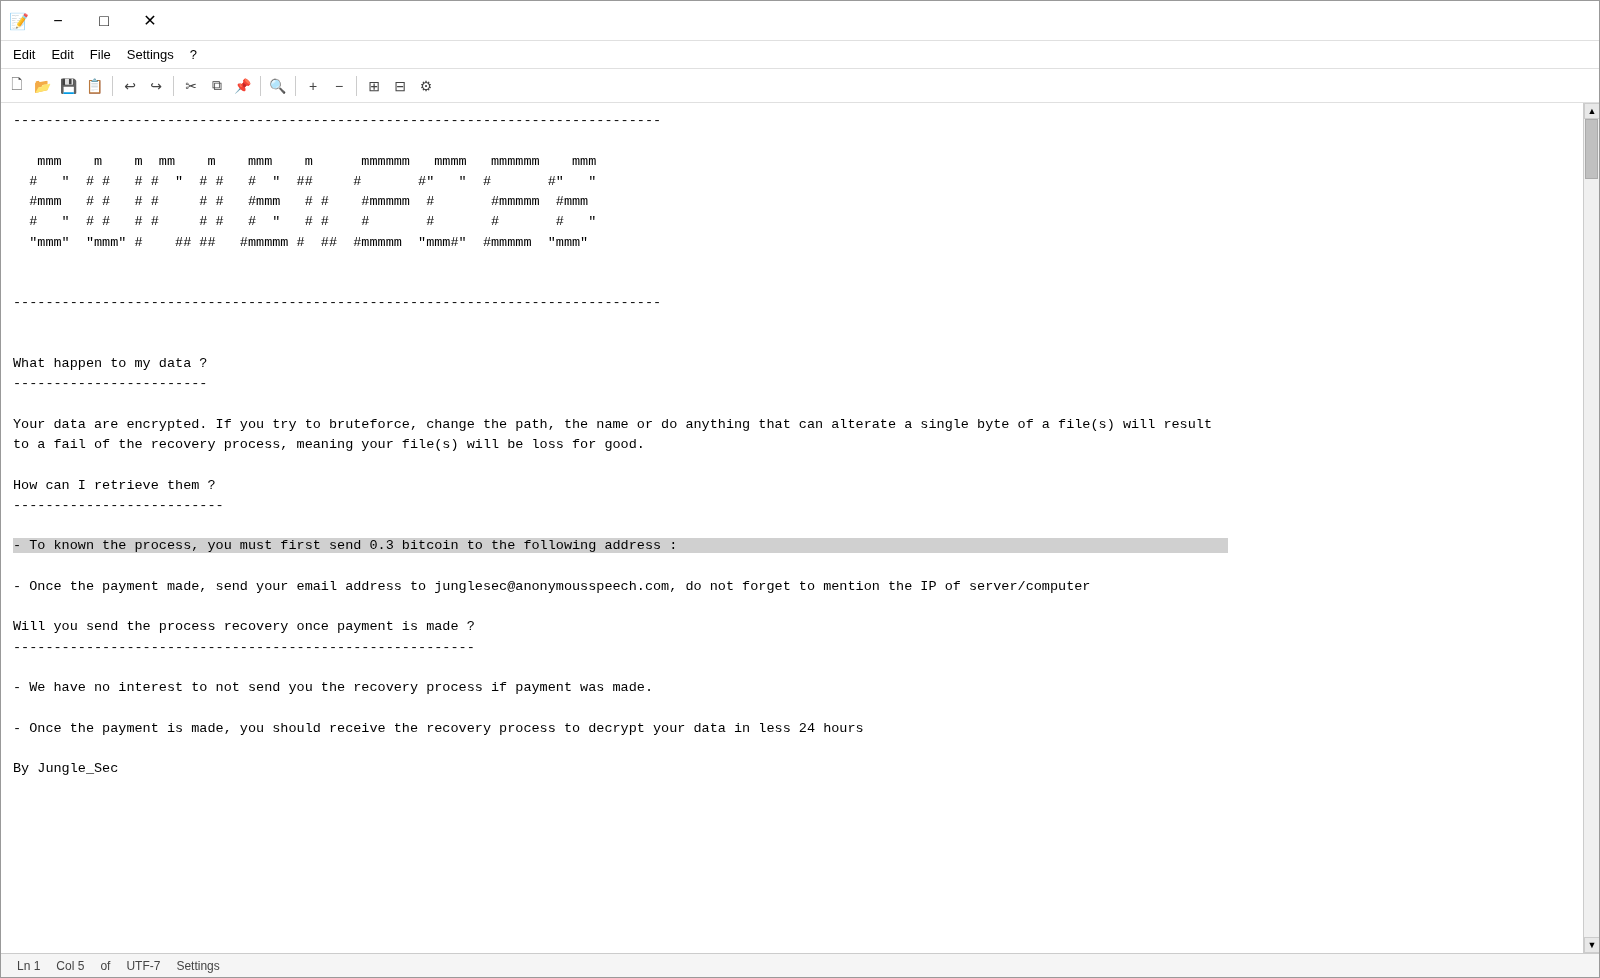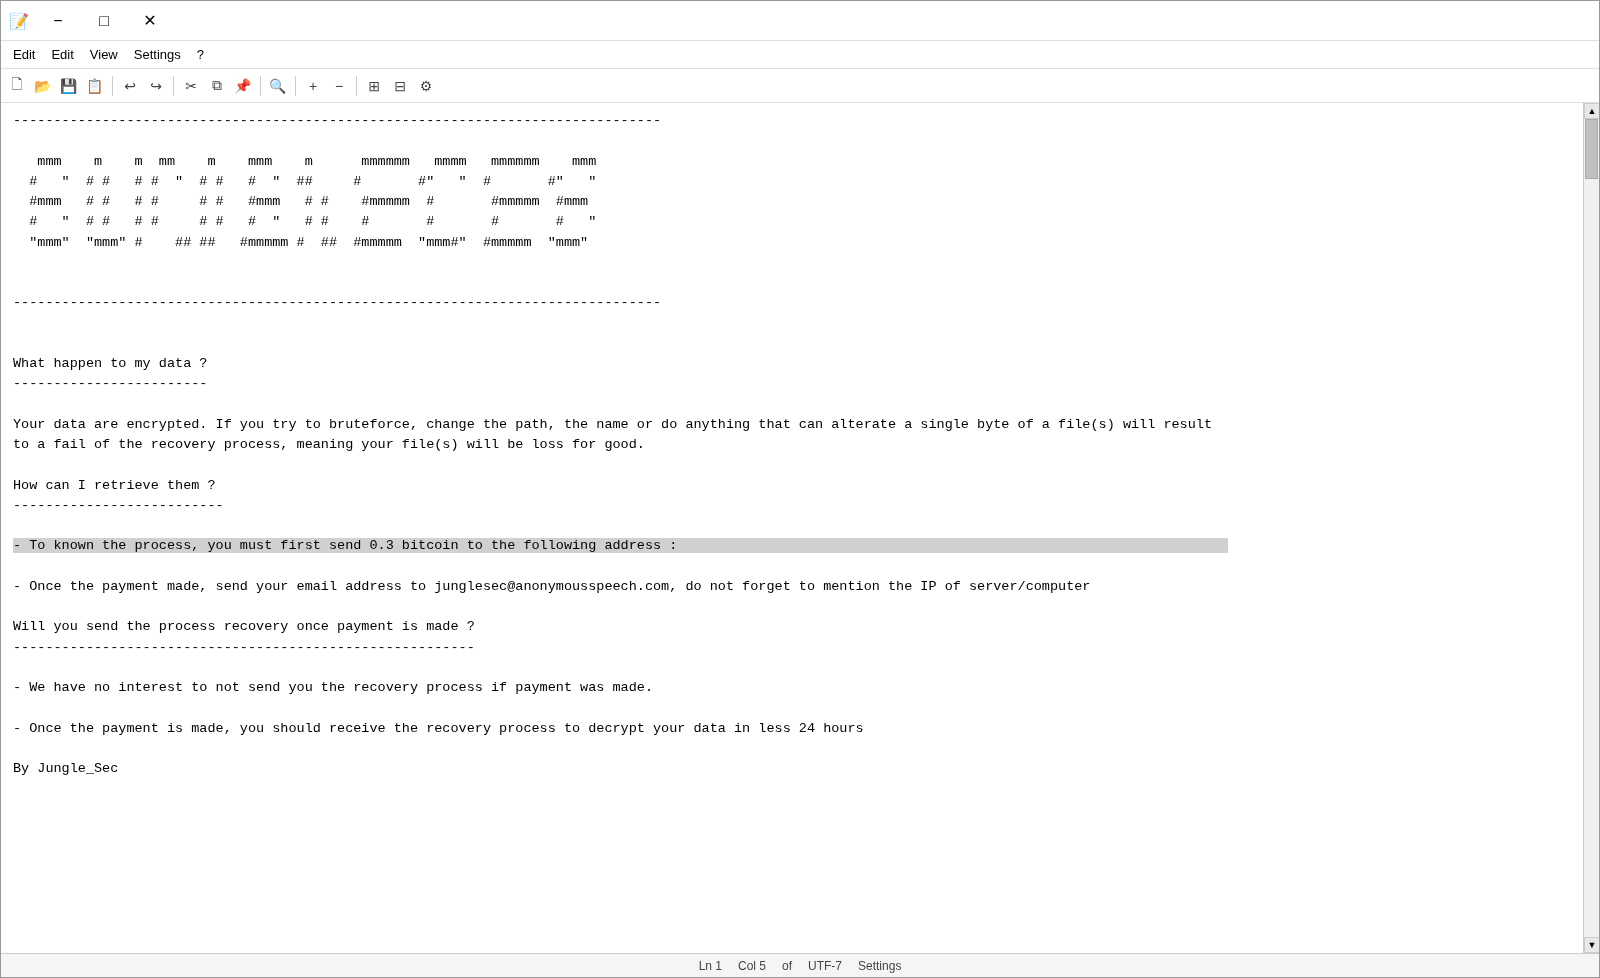--- a/index.html
+++ b/index.html
@@ -165,26 +165,25 @@
       border: 1px solid #aaa;
     }
 
     
     .status-bar {
       height: 24px;
       background: #f5f5f5;
       border-top: 1px solid #ccc;
       display: flex;
       align-items: center;
-      padding: 0 4px;
+      padding: 0 16px;
       font-size: 12px;
       color: #444;
       gap: 16px;
       flex-shrink: 0;
-      justify-content: center;
     }
     .status-item {
       white-space: nowrap;
     }
   </style>
 </head>
 <body>
 
 <div class="window">
 
@@ -193,21 +192,21 @@
     <div class="title-bar-controls">
       <button class="title-bar-btn">−</button>
       <button class="title-bar-btn">□</button>
       <button class="title-bar-btn close">✕</button>
     </div>
   </div>
 
   <div class="menu-bar">
     <span class="menu-item">Edit</span>
     <span class="menu-item">Edit</span>
-    <span class="menu-item">View</span>
+    <span class="menu-item">File</span>
     <span class="menu-item">Settings</span>
     <span class="menu-item">?</span>
   </div>
 
   <div class="toolbar">
     <button class="toolbar-btn" title="New">🗋</button>
     <button class="toolbar-btn" title="Open">📂</button>
     <button class="toolbar-btn" title="Save">💾</button>
     <button class="toolbar-btn" title="Save Copy">📋</button>
     <div class="toolbar-separator"></div>

